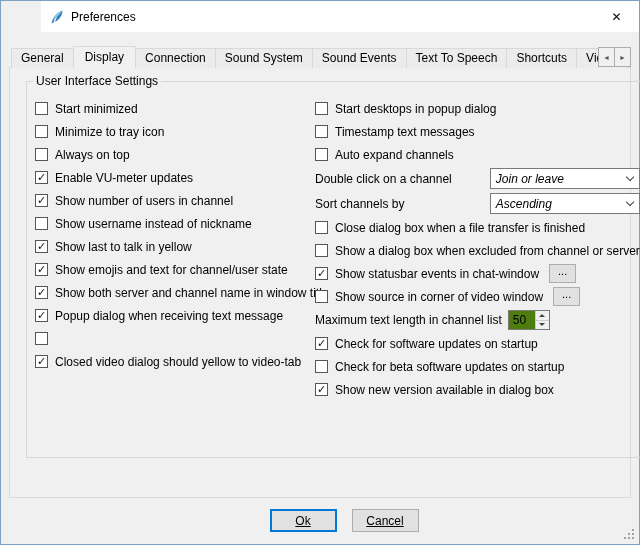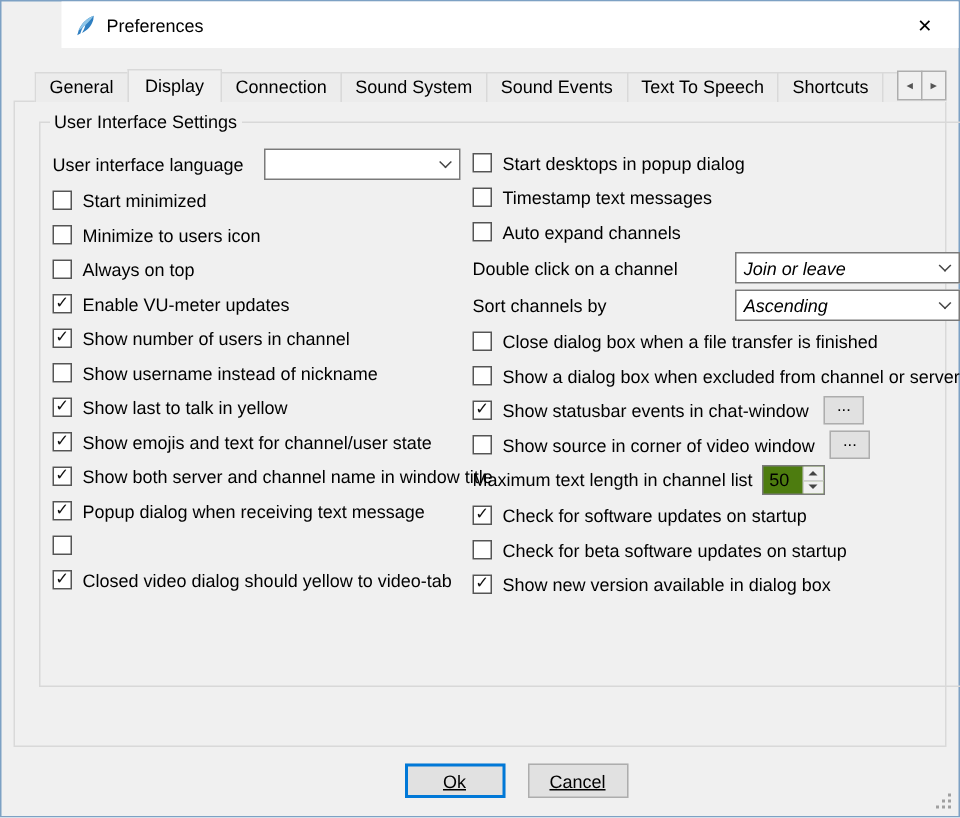--- a/index.html
+++ b/index.html
@@ -20,21 +20,21 @@
     display:flex; align-items:center;
   }
   .app-icon { width:16px; height:16px; margin:0 6px 0 8px; flex:none; }
   .win-title { font-size:12px; }
   .close-btn {
     margin-left:auto; width:45px; height:31px; border:none; background:transparent;
     font-size:12px; color:#000; font-family:inherit; cursor:default;
   }
   
   .dialog-body { position:absolute; top:31px; left:0; right:0; bottom:0; }
-  .tabstrip-wrap { position:absolute; top:14px; left:20px; right:8px; height:22px; }
+  .tabstrip-wrap { position:absolute; top:14px; left:8px; right:8px; height:22px; }
   .tabbar {
     display:flex; height:22px; overflow:hidden; margin-left:2px;
     padding-right:36px; position:relative; z-index:2; align-items:flex-end;
   }
   .tab {
     border:1px solid #d9d9d9; border-bottom:none; background:#ececec;
     padding:0 9px; height:20px; line-height:19px; white-space:nowrap;
     margin-right:-1px; flex:none;
   }
   .tab.selected {
@@ -149,37 +149,28 @@
         <button class="tab-scroll">►</button>
       </div>
     </div>
 
     <div class="tabpage">
       <fieldset class="groupbox">
         <legend class="group-title">User Interface Settings</legend>
         <div class="columns">
 
           <div class="col-left">
-            <div class="row combo-row">
-              <span class="lbl">User interface language</span>
-              <div class="combo combo-lang">
-                <span class="combo-val"></span>
-                <span class="combo-btn">
-                    <i class="chev"></i>
-                  </span>
-              </div>
-            </div>
             <div class="checklist" id="left-checklist">
                 <div class="row check-row">
                   <span class="checkbox"></span>
                   <span class="check-label">Start minimized</span>
                 </div>
                 <div class="row check-row">
                   <span class="checkbox"></span>
-                  <span class="check-label">Minimize to users icon</span>
+                  <span class="check-label">Minimize to tray icon</span>
                 </div>
                 <div class="row check-row">
                   <span class="checkbox"></span>
                   <span class="check-label">Always on top</span>
                 </div>
                 <div class="row check-row">
                   <span class="checkbox checked">✓</span>
                   <span class="check-label">Enable VU-meter updates</span>
                 </div>
                 <div class="row check-row">

